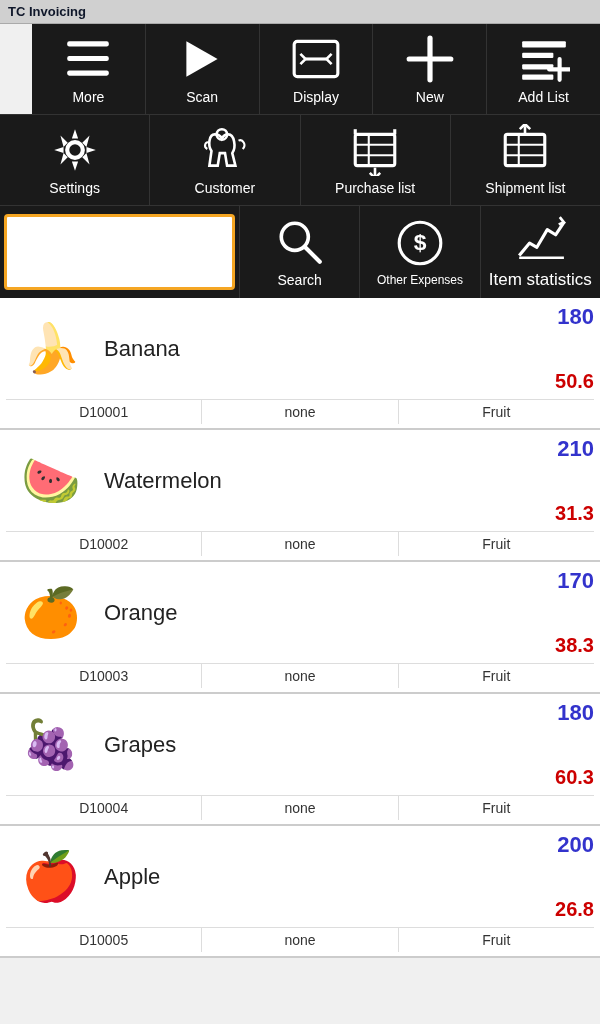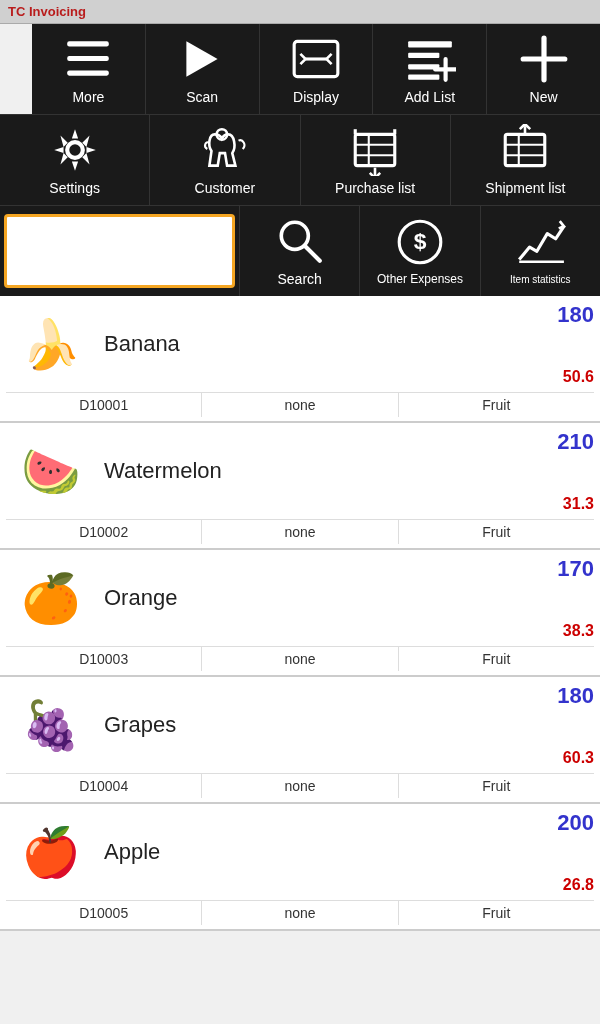--- a/index.html
+++ b/index.html
@@ -10,21 +10,21 @@
       font-family: Arial, sans-serif;
       font-size: 13px;
     }
 
     
     .title-bar {
       background: #d0d0d0;
       padding: 4px 8px;
       font-size: 13px;
       font-weight: bold;
-      color: #b91c1c;
+      color: #0f172a;
       border-bottom: 1px solid #aaa;
     }
 
     
     .toolbar-row {
       background: #1a1a1a;
       display: flex;
       align-items: stretch;
       margin-left: 32px;
     }
@@ -113,21 +113,21 @@
       min-width: 80px;
       gap: 16px;
     }
     .val-blue {
       color: #3333cc;
       font-size: 22px;
       font-weight: bold;
     }
     .val-red {
       color: #cc0000;
-      font-size: 16px;
+      font-size: 20px;
       font-weight: bold;
       margin-top: 24px;
     }
     .product-meta {
       display: flex;
       border-top: 1px solid #ddd;
       margin-top: 2px;
       align-items: center;
     }
     .meta-cell {
@@ -183,39 +183,39 @@
         <polyline points="10,20 15,25 10,30" fill="none" stroke="white" stroke-width="2.5"></polyline>
         <polyline points="40,20 35,25 40,30" fill="none" stroke="white" stroke-width="2.5"></polyline>
       </svg>
     </div>
     <span class="btn-label">Display</span>
   </div>
 
   <div class="toolbar-btn">
     <div class="icon-area">
       <svg viewBox="0 0 50 50" xmlns="http://www.w3.org/2000/svg">
+        <line x1="25" y1="5" x2="25" y2="45" stroke="white" stroke-width="5" stroke-linecap="round"></line>
+        <line x1="5" y1="25" x2="45" y2="25" stroke="white" stroke-width="5" stroke-linecap="round"></line>
+      </svg>
+    </div>
+    <span class="btn-label">New</span>
+  </div>
+
+  <div class="toolbar-btn">
+    <div class="icon-area">
+      <svg viewBox="0 0 50 50" xmlns="http://www.w3.org/2000/svg">
         <rect x="4" y="8" width="42" height="6" rx="1" fill="white"></rect>
         <rect x="4" y="19" width="30" height="5" rx="1" fill="white"></rect>
         <rect x="4" y="30" width="30" height="5" rx="1" fill="white"></rect>
         <rect x="4" y="40" width="30" height="5" rx="1" fill="white"></rect>
         <line x1="40" y1="25" x2="40" y2="45" stroke="white" stroke-width="4" stroke-linecap="round"></line>
         <line x1="30" y1="35" x2="50" y2="35" stroke="white" stroke-width="4" stroke-linecap="round"></line>
       </svg>
     </div>
     <span class="btn-label">Add List</span>
-  </div>
-
-  <div class="toolbar-btn">
-    <div class="icon-area">
-      <svg viewBox="0 0 50 50" xmlns="http://www.w3.org/2000/svg">
-        <line x1="25" y1="5" x2="25" y2="45" stroke="white" stroke-width="5" stroke-linecap="round"></line>
-        <line x1="5" y1="25" x2="45" y2="25" stroke="white" stroke-width="5" stroke-linecap="round"></line>
-      </svg>
-    </div>
-    <span class="btn-label">New</span>
   </div>
 
 </div>
 
 <div class="toolbar-row2">
 
   <div class="toolbar-btn">
     <div class="icon-area">
       <svg viewBox="0 0 50 50" xmlns="http://www.w3.org/2000/svg">
         <circle cx="25" cy="25" r="8" fill="none" stroke="white" stroke-width="3"></circle>
@@ -303,21 +303,21 @@
     </div>
 
     <div class="toolbar-btn">
       <div class="icon-area">
         <svg viewBox="0 0 50 50" xmlns="http://www.w3.org/2000/svg">
           <polyline points="5,40 15,28 22,32 32,15 40,20 48,8" fill="none" stroke="white" stroke-width="3" stroke-linejoin="round"></polyline>
           <line x1="5" y1="42" x2="48" y2="42" stroke="white" stroke-width="2.5"></line>
           <polyline points="44,3 48,8 43,10" fill="none" stroke="white" stroke-width="2.5"></polyline>
         </svg>
       </div>
-      <span class="btn-label" style="font-size:10px;">Item statistics</span>
+      <span class="btn-label" style="font-size:17px;">Item statistics</span>
     </div>
 
   </div>
 
 </div>
 
 <div class="product-list" id="product-list-container">
 <div class="product-item">
       <div class="product-top">
         <div class="product-img">🍌</div>

